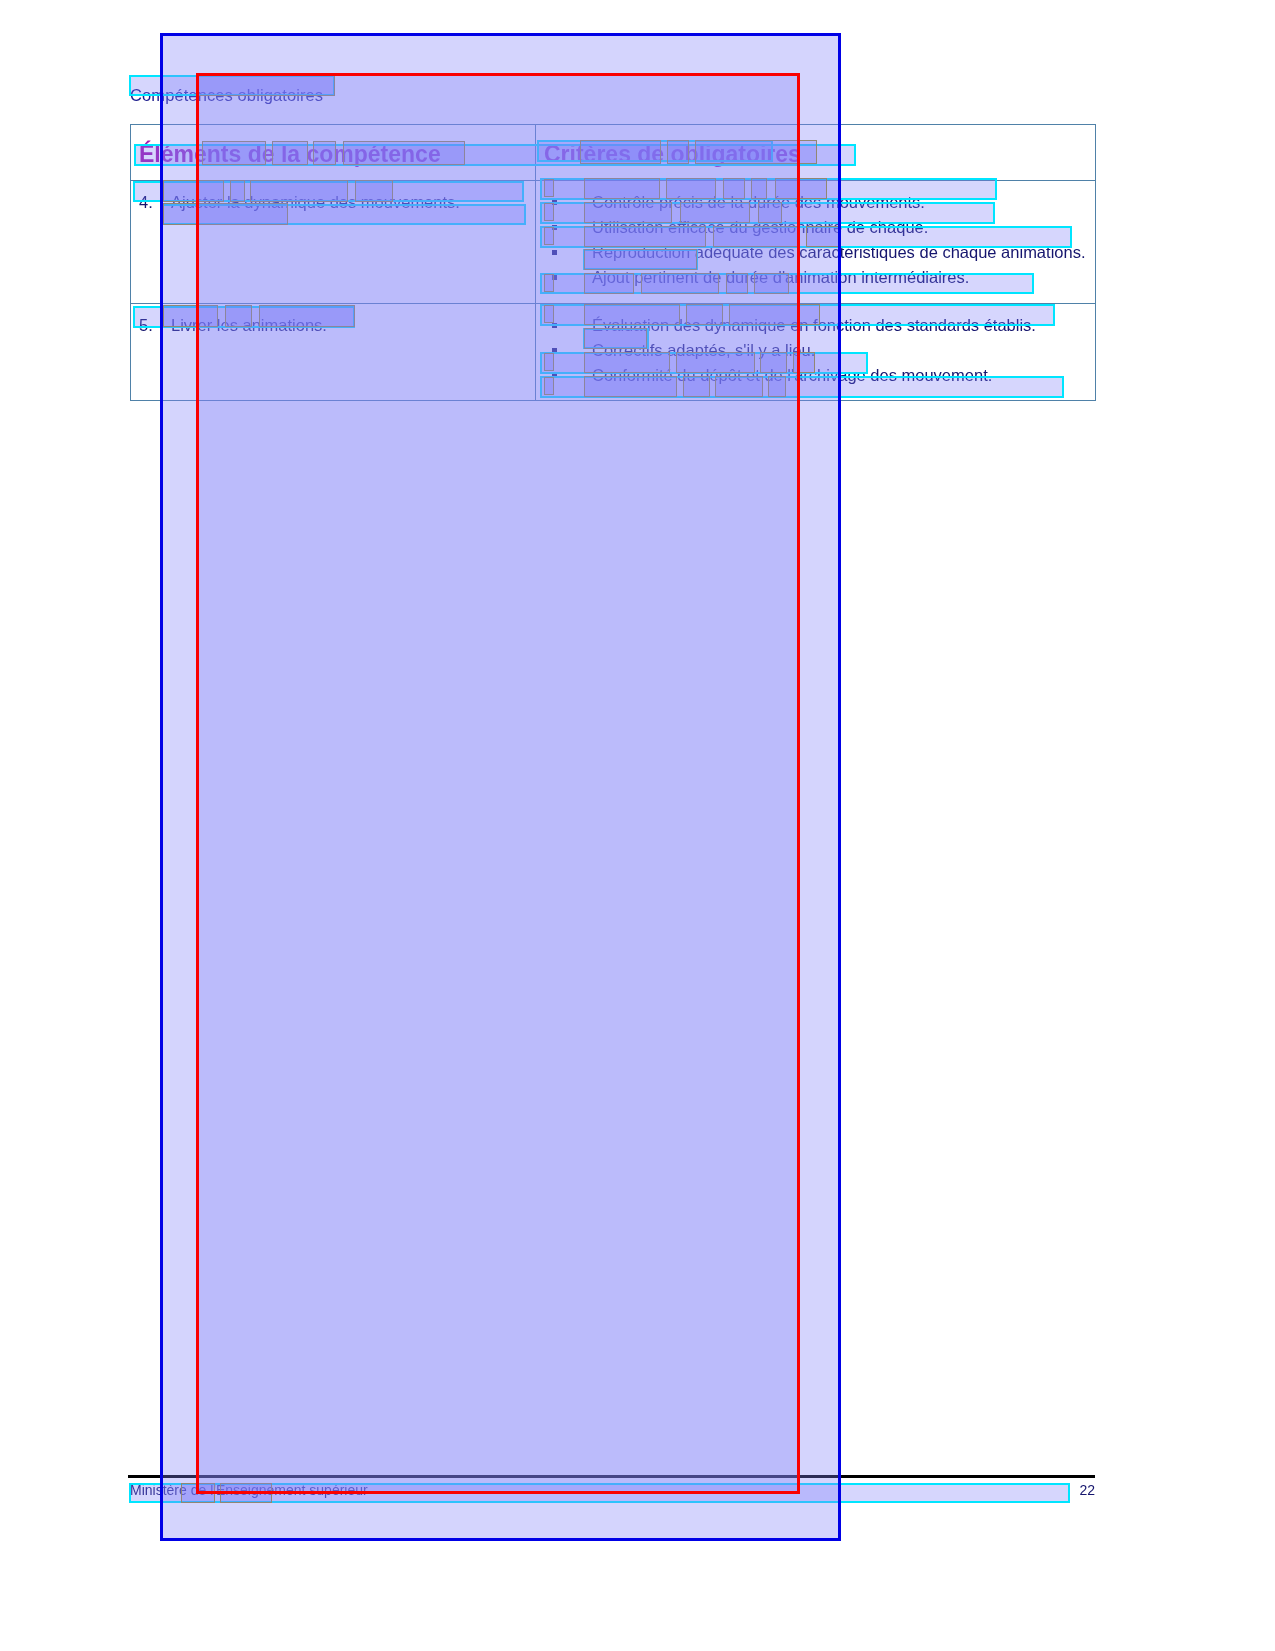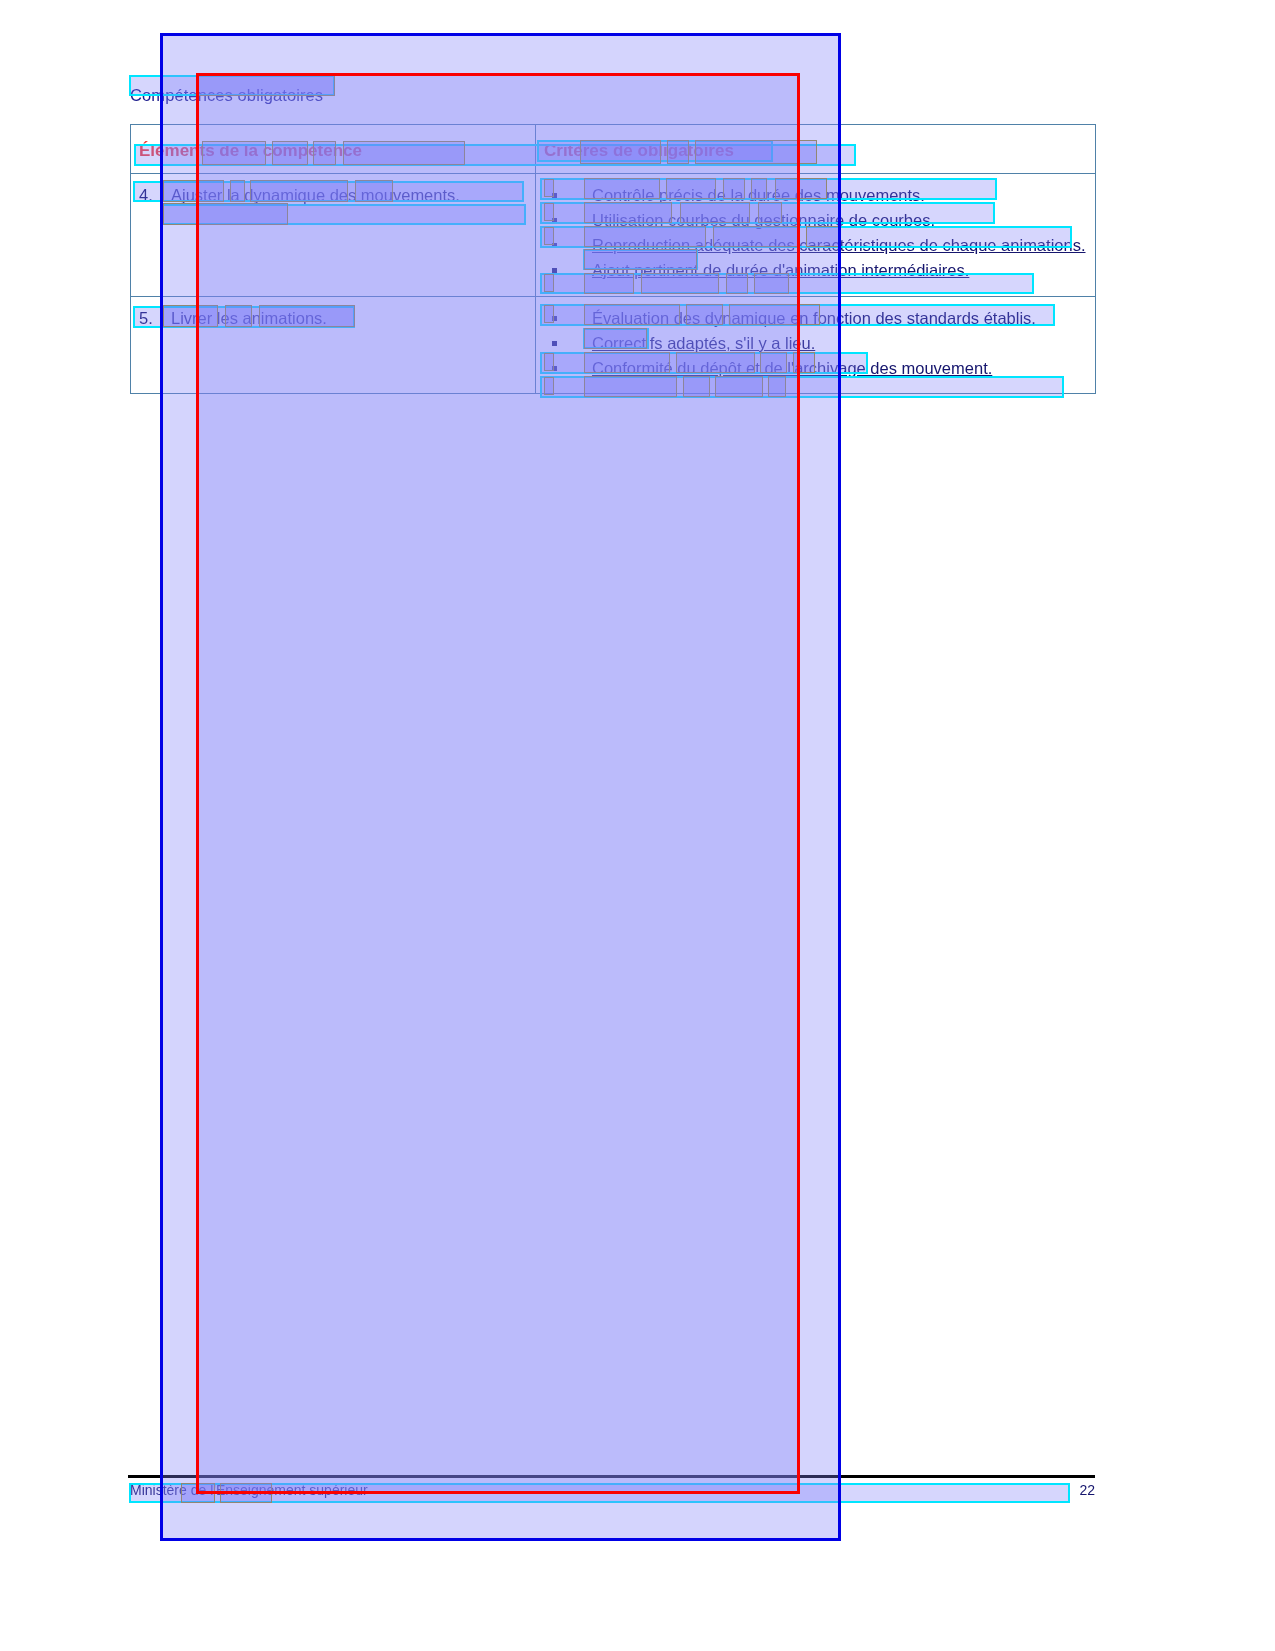--- a/index.html
+++ b/index.html
@@ -47,23 +47,23 @@
   table.comp-table td, table.comp-table th {
     border: 1.5px solid #4f81a8;
     vertical-align: top;
     padding: 0;
     background: transparent;
   }
   .col-a { width: 405px; }
   .col-b { width: 560px; }
 
   .th-inner {
-    font-size: 17px;
+    font-size: 23px;
     font-weight: bold;
-    color: #ef4444;
+    color: #a21caf;
     padding: 16px 10px 12px 8px;
     text-align: left;
   }
   .cell-inner {
     font-size: 16.5px;
     color: #16166e;
     padding: 10px 6px 12px 8px;
     line-height: 1.42;
   }
 
@@ -77,21 +77,20 @@
   ul.crit {
     list-style: none;
     margin: 0;
     padding: 0;
   }
   ul.crit li {
     position: relative;
     padding-left: 48px;
     margin: 0 0 1px 0;
     line-height: 1.45;
-    text-decoration: underline;
   }
   ul.crit li::before {
     content: "";
     position: absolute;
     left: 8px;
     top: 9px;
     width: 5px;
     height: 5px;
     background: #16166e;
   }
@@ -181,21 +180,21 @@
             <div class="num-item">
               <span class="num">4.</span>
               <span class="txt">Ajuster la dynamique des mouvements.</span>
             </div>
           </div>
         </td>
         <td>
           <div class="cell-inner">
             <ul class="crit">
               <li>Contrôle précis de la durée des mouvements.</li>
-              <li>Utilisation courbes du gestionnaire de courbes.</li>
+              <li>Utilisation efficace du gestionnaire de chaque.</li>
               <li>Reproduction adéquate des caractéristiques de chaque animations.</li>
               <li>Ajout pertinent de durée d'animation intermédiaires.</li>
             </ul>
           </div>
         </td>
       </tr>
       <tr>
         <td>
           <div class="cell-inner">
             <div class="num-item">

